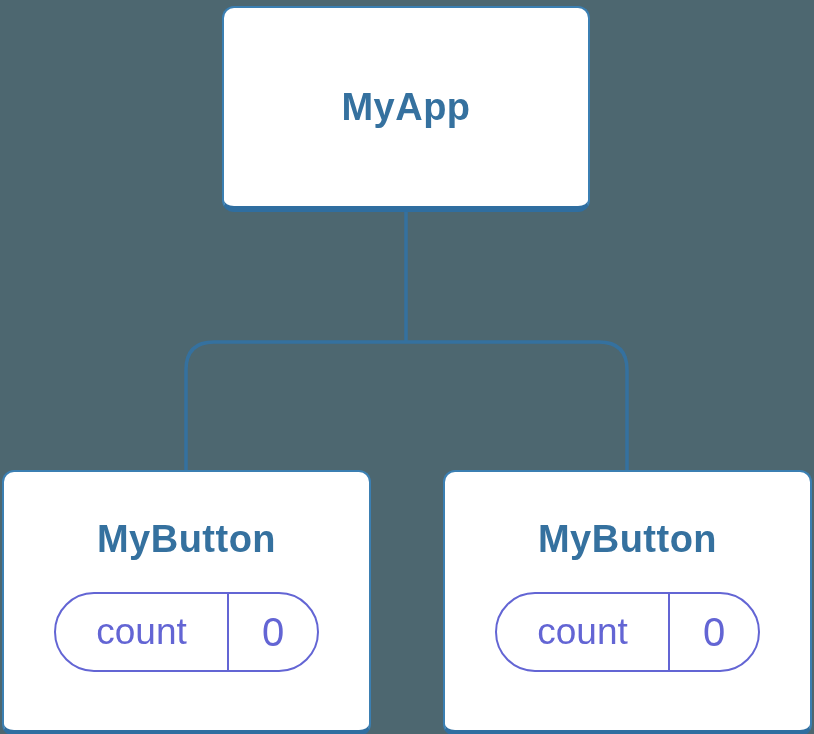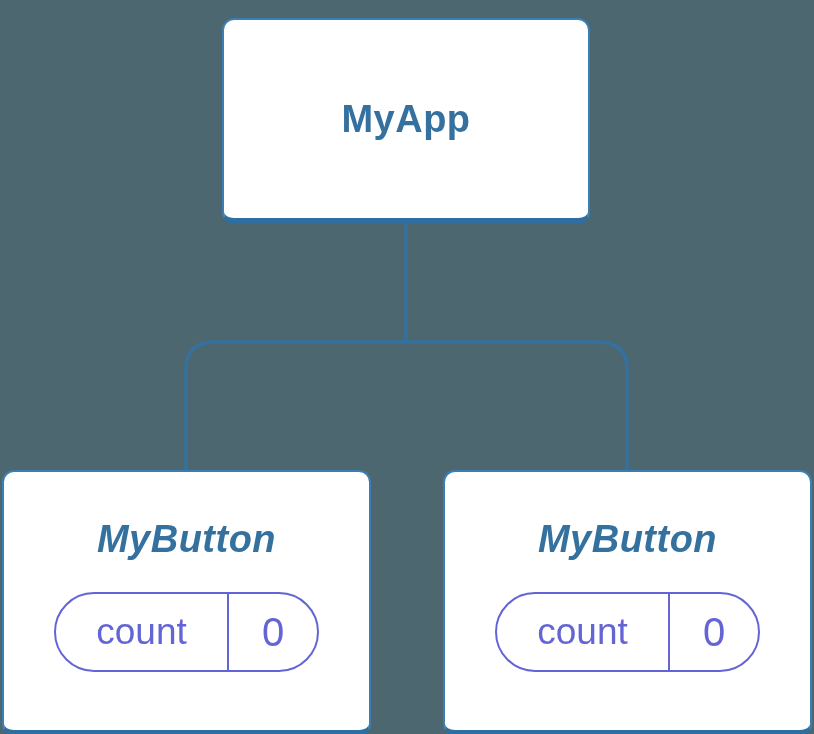--- a/index.html
+++ b/index.html
@@ -39,39 +39,39 @@
     position: absolute;
     background: var(--card-bg);
     border: 2px solid var(--blue-border);
     border-bottom: 6px solid var(--blue-strong);
     border-radius: 12px;
     display: flex;
     flex-direction: column;
     align-items: center;
   }
   .card.root {
-    left: 222px; top: 18px;
+    left: 222px; top: 6px;
     width: 368px; height: 206px;
     justify-content: center;
   }
   .card.child {
     top: 470px;
     width: 369px; height: 266px;
   }
   .card.child.left  { left: 2px; }
   .card.child.right { left: 443px; }
   .node-label {
     color: var(--blue-text);
     font-size: 38px;
     font-weight: 600;
     letter-spacing: 0.5px;
     line-height: 46px;
     white-space: nowrap;
   }
-  .card.child .node-label { margin-top: 44px; font-style: italic; }
+  .card.child .node-label { margin-top: 44px; }
   .pill {
     margin-top: 30px;
     width: 265px;
     height: 80px;
     border: 2.5px solid var(--purple);
     border-radius: 50px;
     background: var(--card-bg);
     display: flex;
     overflow: hidden;
   }

